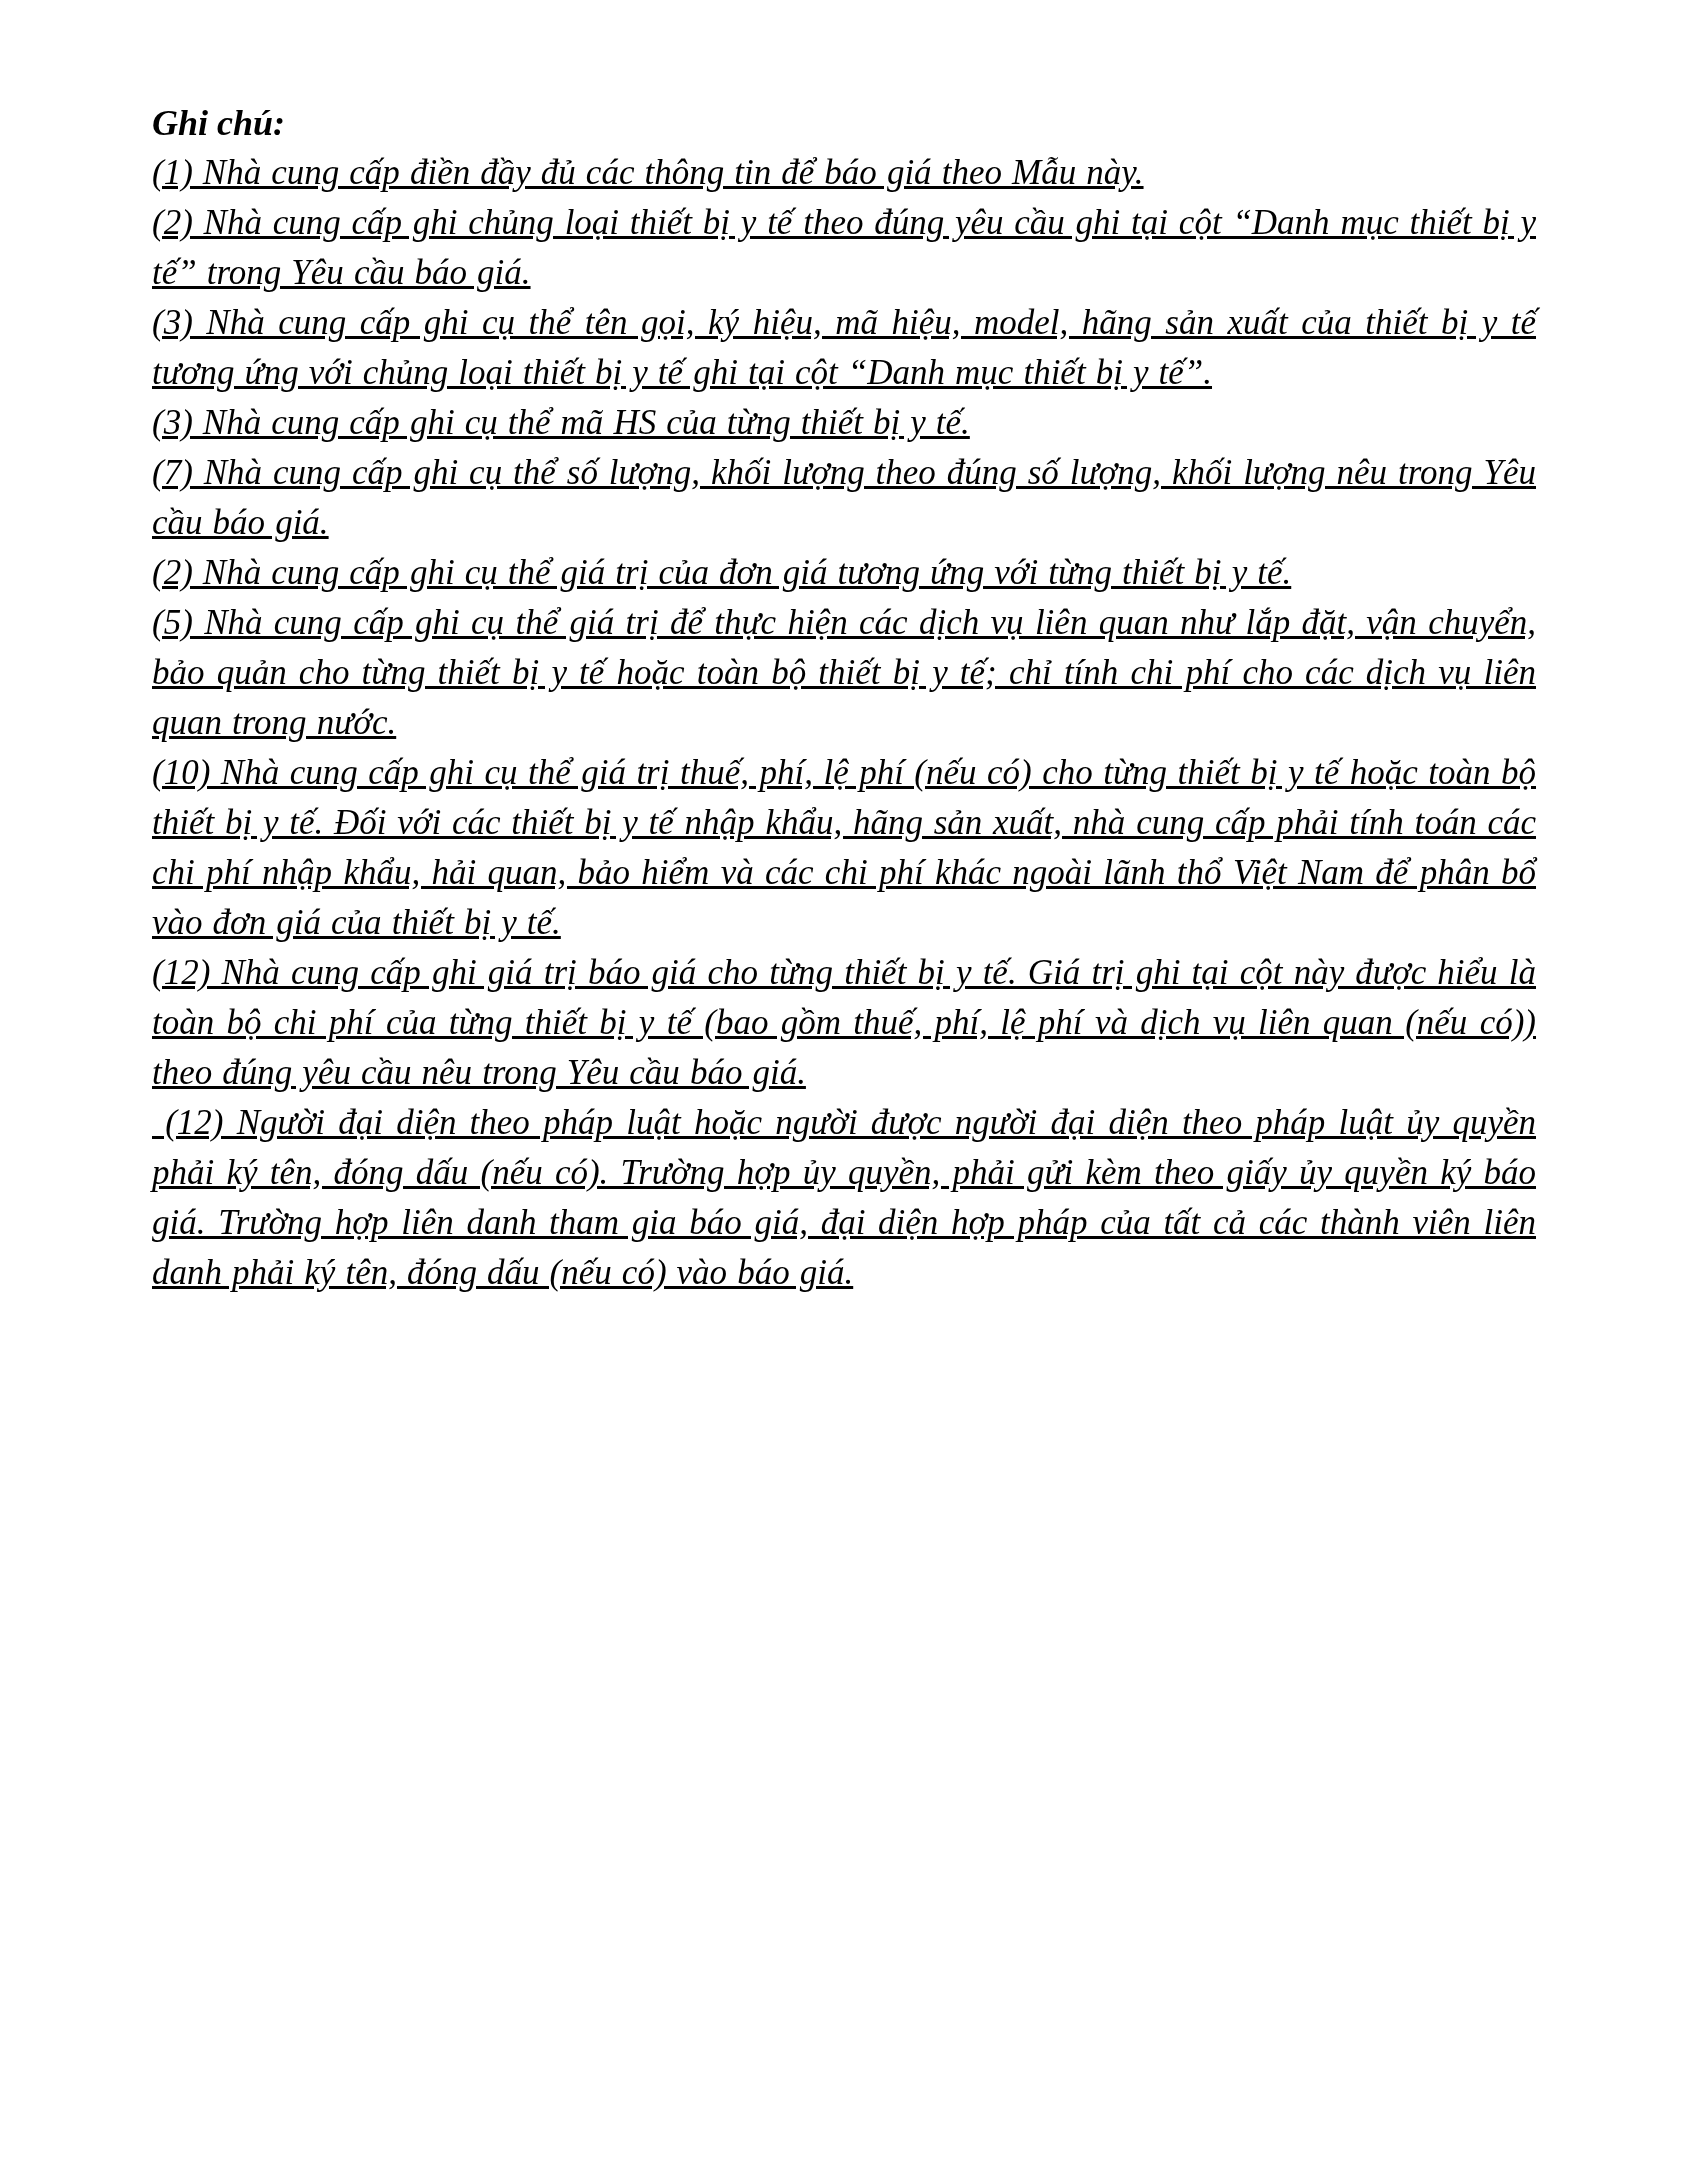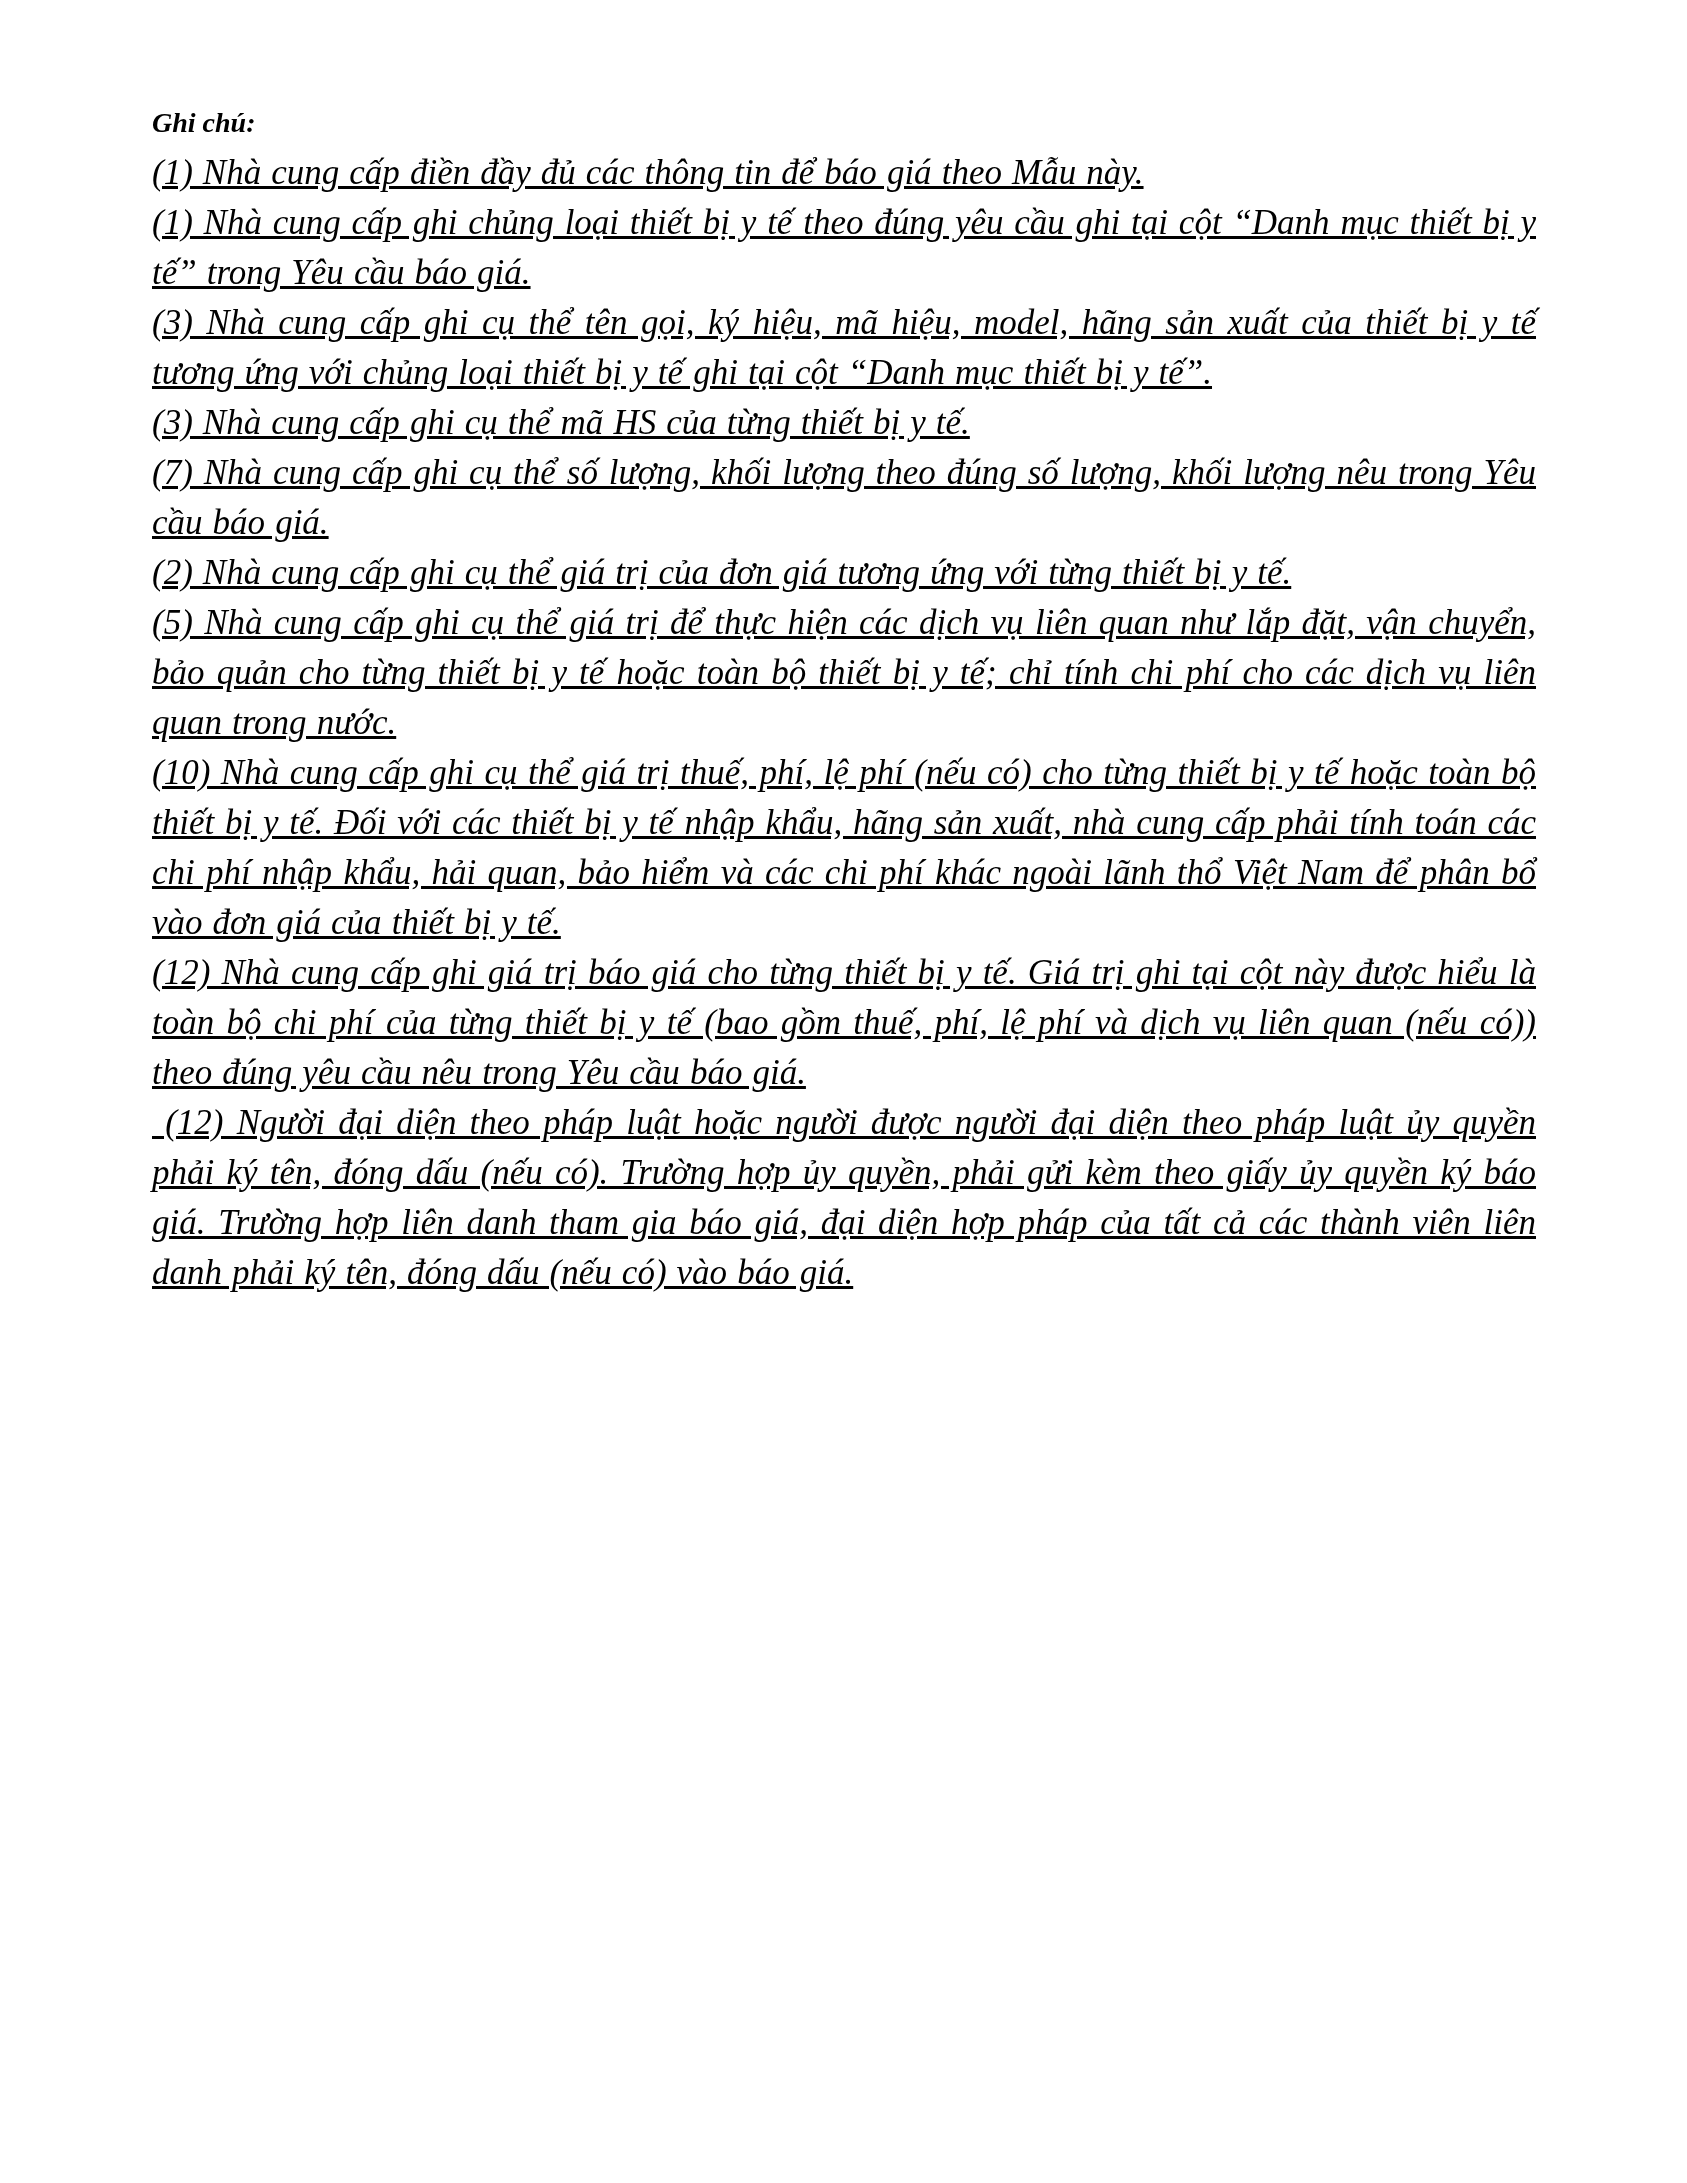--- a/index.html
+++ b/index.html
@@ -21,42 +21,42 @@
     top: 98px;
     width: 1384px;
     font-family: "Liberation Serif", "DejaVu Serif", serif;
     font-style: italic;
     font-size: 35px;
     line-height: 50px;
     color: #000000;
   }
   .heading {
     margin: 0;
-    font-size: 28px;
+    font-size: 36px;
     font-weight: bold;
     font-style: italic;
     line-height: 50px;
     text-align: left;
   }
   .note {
     margin: 0;
     text-align: justify;
     text-align-last: left;
     word-spacing: 1.3px;
     text-decoration: underline;
   }
 </style>
 </head>
 <body>
 
 <div class="page">
   <main class="content">
     <h2 class="heading">Ghi chú:</h2>
     <p class="note">(1) Nhà cung cấp điền đầy đủ các thông tin để báo giá theo Mẫu này.</p>
-    <p class="note">(1) Nhà cung cấp ghi chủng loại thiết bị y tế theo đúng yêu cầu ghi tại cột “Danh mục thiết bị y tế” trong Yêu cầu báo giá.</p>
+    <p class="note">(2) Nhà cung cấp ghi chủng loại thiết bị y tế theo đúng yêu cầu ghi tại cột “Danh mục thiết bị y tế” trong Yêu cầu báo giá.</p>
     <p class="note">(3) Nhà cung cấp ghi cụ thể tên gọi, ký hiệu, mã hiệu, model, hãng sản xuất của thiết bị y tế tương ứng với chủng loại thiết bị y tế ghi tại cột “Danh mục thiết bị y tế”.</p>
     <p class="note">(3) Nhà cung cấp ghi cụ thể mã HS của từng thiết bị y tế.</p>
     <p class="note">(7) Nhà cung cấp ghi cụ thể số lượng, khối lượng theo đúng số lượng, khối lượng nêu trong Yêu cầu báo giá.</p>
     <p class="note">(2) Nhà cung cấp ghi cụ thể giá trị của đơn giá tương ứng với từng thiết bị y tế.</p>
     <p class="note">(5) Nhà cung cấp ghi cụ thể giá trị để thực hiện các dịch vụ liên quan như lắp đặt, vận chuyển, bảo quản cho từng thiết bị y tế hoặc toàn bộ thiết bị y tế; chỉ tính chi phí cho các dịch vụ liên quan trong nước.</p>
     <p class="note">(10) Nhà cung cấp ghi cụ thể giá trị thuế, phí, lệ phí (nếu có) cho từng thiết bị y tế hoặc toàn bộ thiết bị y tế. Đối với các thiết bị y tế nhập khẩu, hãng sản xuất, nhà cung cấp phải tính toán các chi phí nhập khẩu, hải quan, bảo hiểm và các chi phí khác ngoài lãnh thổ Việt Nam để phân bổ vào đơn giá của thiết bị y tế.</p>
     <p class="note">(12) Nhà cung cấp ghi giá trị báo giá cho từng thiết bị y tế. Giá trị ghi tại cột này được hiểu là toàn bộ chi phí của từng thiết bị y tế (bao gồm thuế, phí, lệ phí và dịch vụ liên quan (nếu có)) theo đúng yêu cầu nêu trong Yêu cầu báo giá.</p>
     <p class="note">&nbsp;(12) Người đại diện theo pháp luật hoặc người được người đại diện theo pháp luật ủy quyền phải ký tên, đóng dấu (nếu có). Trường hợp ủy quyền, phải gửi kèm theo giấy ủy quyền ký báo giá. Trường hợp liên danh tham gia báo giá, đại diện hợp pháp của tất cả các thành viên liên danh phải ký tên, đóng dấu (nếu có) vào báo giá.</p>
   </main>
 </div>

